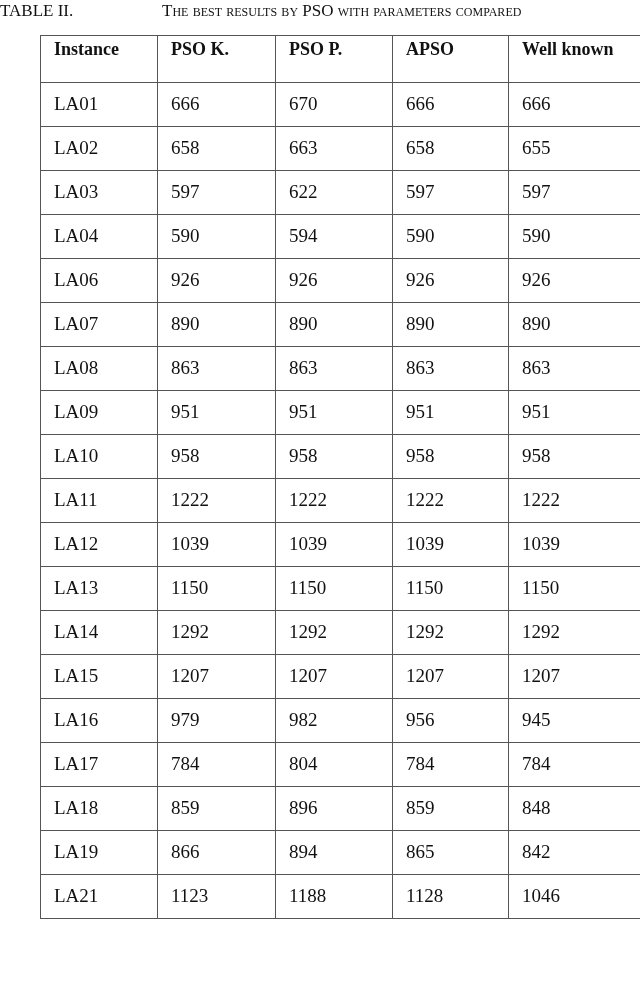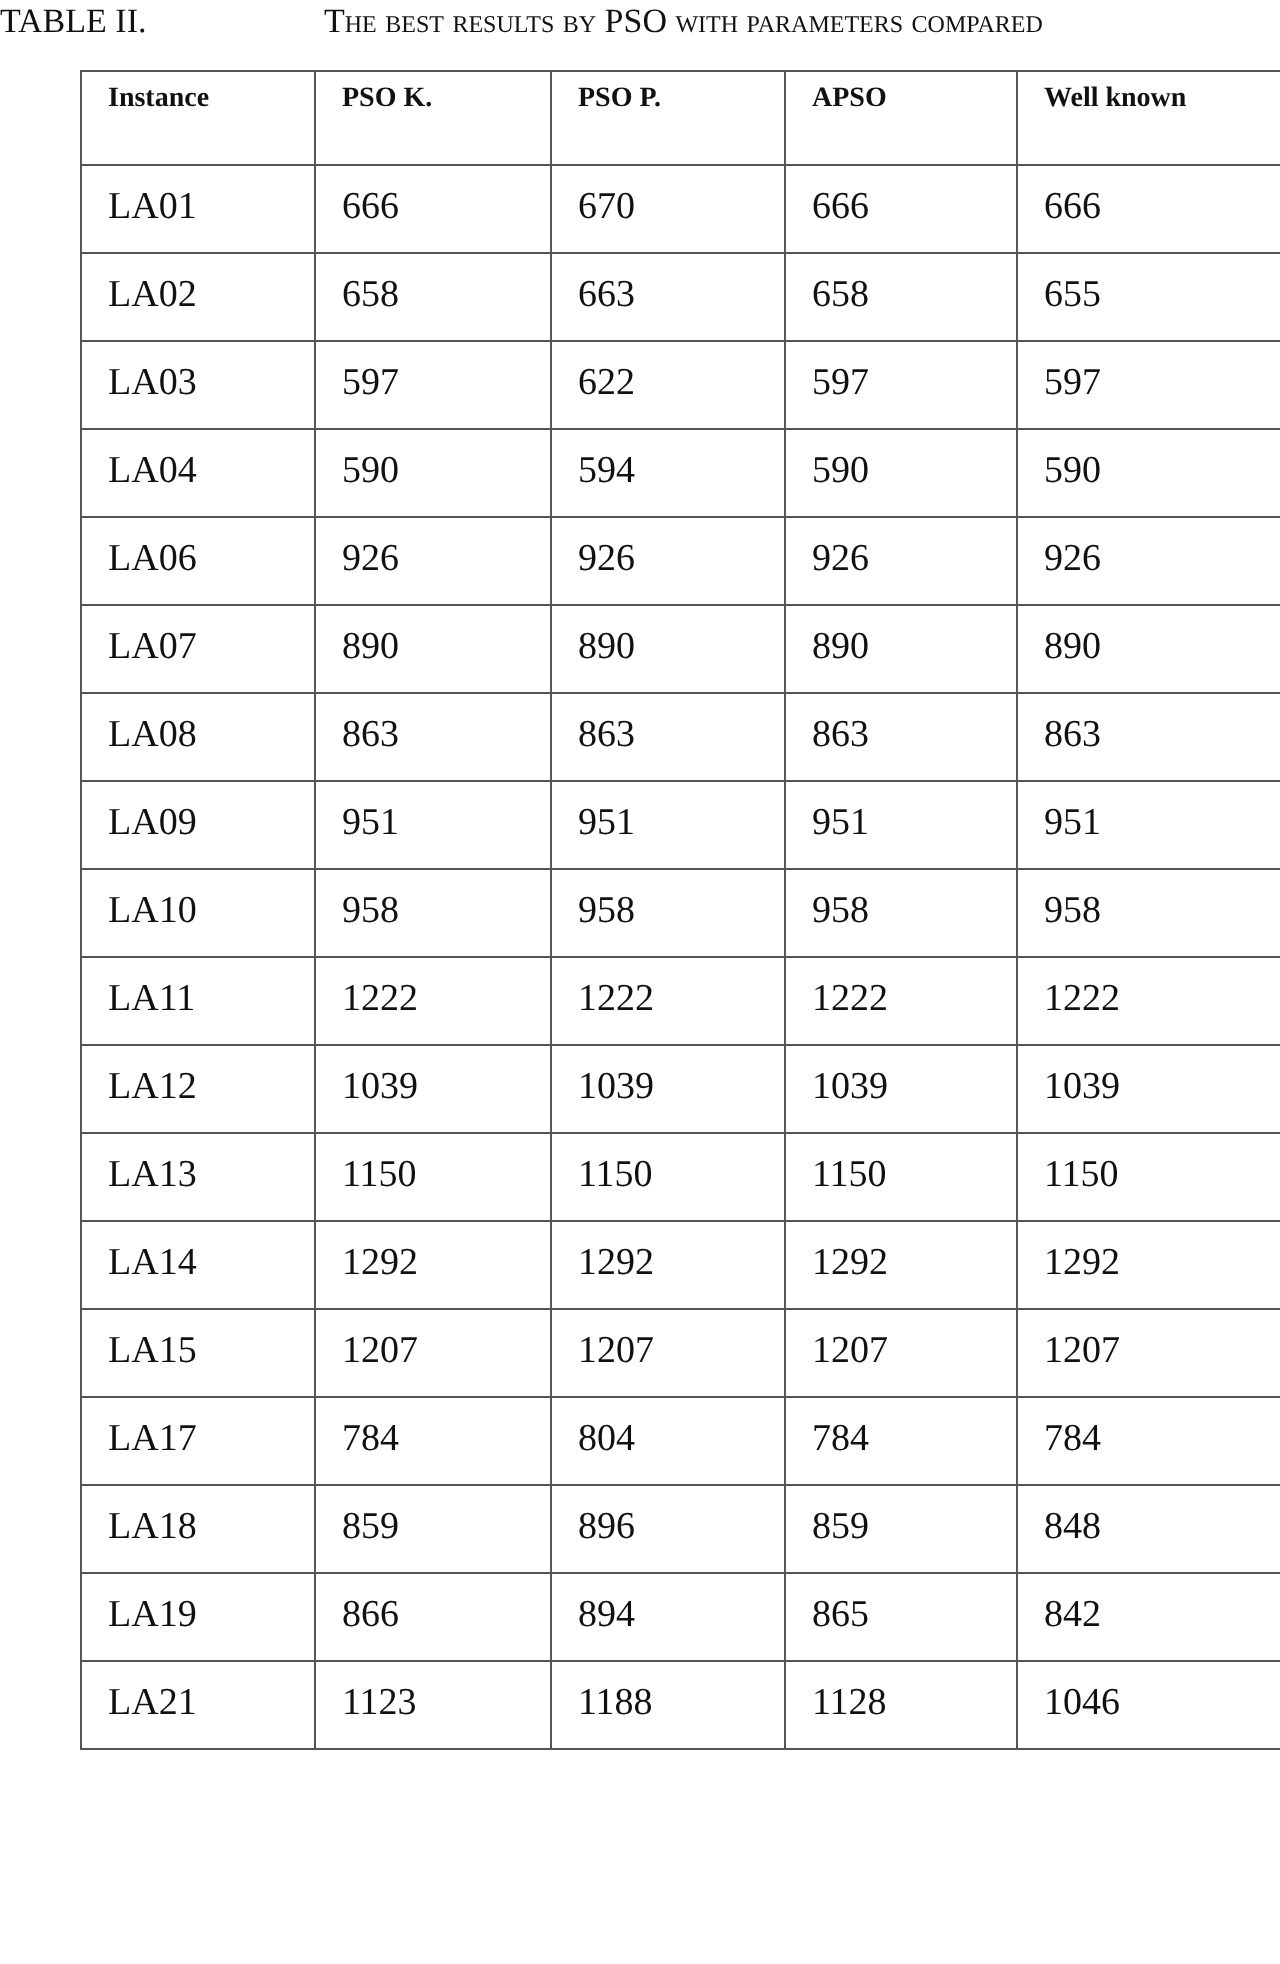--- a/index.html
+++ b/index.html
@@ -53,21 +53,21 @@
     table.results th, table.results td {
       border: 1px solid #555555;
       text-align: left;
       vertical-align: top;
       padding: 0 0 0 13px;
       font-size: 19px;
     }
     table.results th {
       height: 47px;
       font-weight: bold;
-      font-size: 14px;
+      font-size: 18px;
       line-height: 21px;
       padding-top: 3px;
       box-sizing: border-box;
     }
     table.results td {
       height: 43px;
       line-height: 43px;
       box-sizing: border-box;
       padding-top: 0;
     }
@@ -191,20 +191,27 @@
         <td><span>1292</span></td>
       </tr>
       <tr>
         <td><span>LA15</span></td>
         <td><span>1207</span></td>
         <td><span>1207</span></td>
         <td><span>1207</span></td>
         <td><span>1207</span></td>
       </tr>
       <tr>
+        <td><span>LA16</span></td>
+        <td><span>979</span></td>
+        <td><span>982</span></td>
+        <td><span>956</span></td>
+        <td><span>945</span></td>
+      </tr>
+      <tr>
         <td><span>LA17</span></td>
         <td><span>784</span></td>
         <td><span>804</span></td>
         <td><span>784</span></td>
         <td><span>784</span></td>
       </tr>
       <tr>
         <td><span>LA18</span></td>
         <td><span>859</span></td>
         <td><span>896</span></td>

